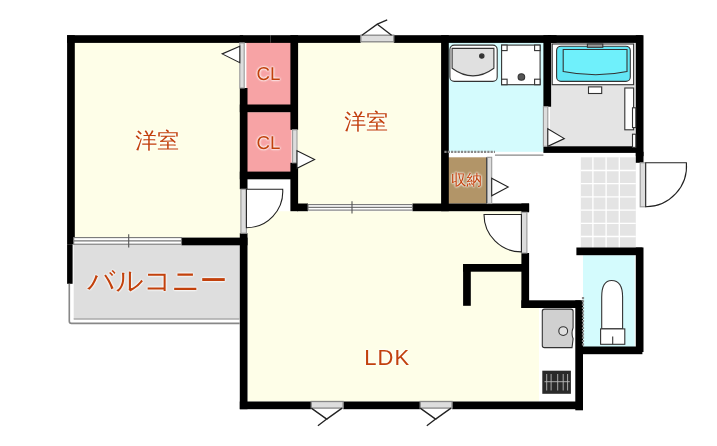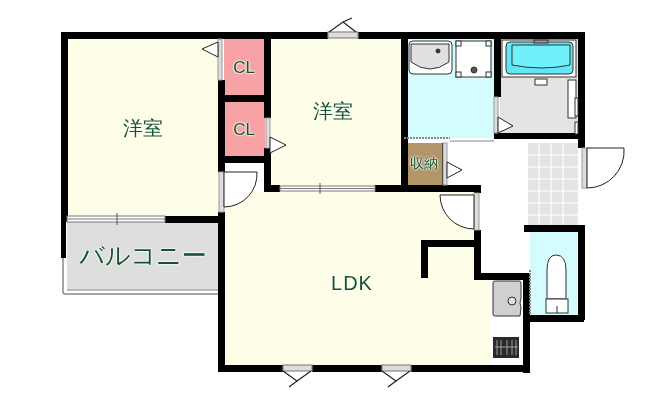--- a/index.html
+++ b/index.html
@@ -1,23 +1,23 @@
 <!DOCTYPE html>
 <html><head>
 <meta charset="utf-8">
 <style>
   html, body { margin:0; padding:0; background:#ffffff; }
   body { width:652px; height:405px; position:relative; overflow:hidden;
          font-family:"DejaVu Sans", sans-serif; }
   #plan { position:absolute; left:0; top:0; width:652px; height:405px; }
-  .label { position:absolute; color:#14532d; white-space:nowrap; transform:translate(-50%,-50%);
+  .label { position:absolute; color:#c2410c; white-space:nowrap; transform:translate(-50%,-50%);
            text-shadow: 0 0 2px #fff, 0 0 2px #fff, 0 0 2px #fff; }
   .lbl-room { font-size:20px; }
   .lbl-cl { font-size:17px; font-family:"Liberation Sans", sans-serif; }
-  .lbl-ldk { font-size:20px; font-family:"Liberation Sans", sans-serif; letter-spacing:1px; }
+  .lbl-ldk { font-size:20px; font-family:"Liberation Sans", sans-serif; letter-spacing:1px;margin-top:43px; }
   .lbl-small { font-size:14px; }
   .lbl-balcony { font-size:25px; }
 </style>
 </head>
 <body>
 
 <svg id="plan" viewBox="0 0 652 405" xmlns="http://www.w3.org/2000/svg">
 
   <g>
     <rect x="67" y="38" width="153" height="178" fill="#fefee8"></rect>

